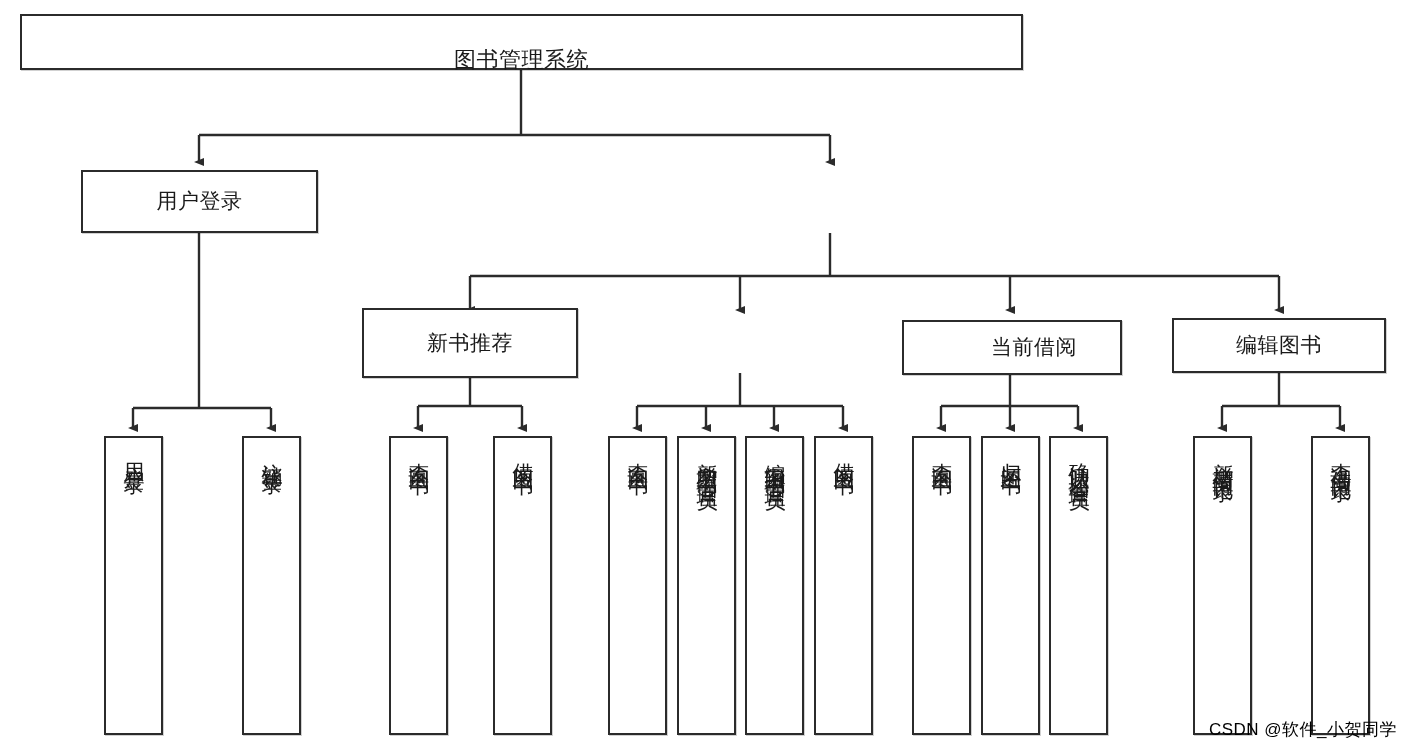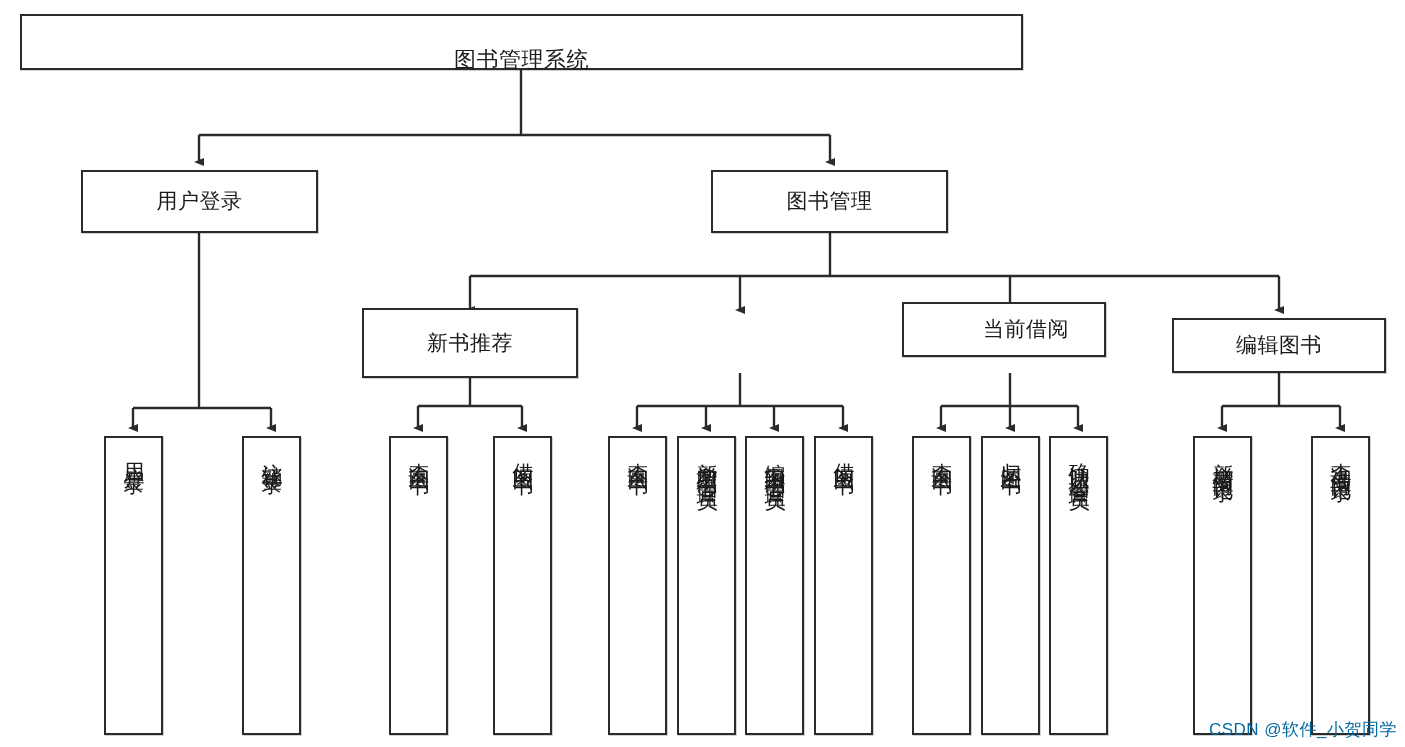--- a/index.html
+++ b/index.html
@@ -55,21 +55,21 @@
     font-size: 21px;
     letter-spacing: 4px;
     margin-top: 8px;
   }
   .node.root .lbl { font-size: 22px; margin-top: 36px; }
   .watermark {
     position: absolute;
     right: 8px;
     bottom: 6px;
     font-size: 17px;
-    color: #0369a1;
+    color: #000000;
     letter-spacing: 0.5px;
     white-space: pre;
     user-select: none;
   }
 </style>
 </head>
 <body>
 
 <div id="canvas">
 
@@ -123,28 +123,25 @@
     </g>
   </svg>
 
   <div class="node horizontal root" style="left:20px; top:14px; width:1003px; height:56px;">
     <span class="lbl">图书管理系统</span>
   </div>
 
   <div class="node horizontal" style="left:81px; top:170px; width:237px; height:63px;">
     <span class="lbl">用户登录</span>
   </div>
-  <div class="node horizontal" style="left:711px; top:170px; width:237px; height:63px;">
-    <span class="lbl">图书管理</span>
-  </div>
 
   <div class="node horizontal" style="left:362px; top:308px; width:216px; height:70px;">
     <span class="lbl">新书推荐</span>
   </div>
-  <div class="node horizontal" style="left:902px; top:302px; width:204px; height:55px;padding-left:44px;">
+  <div class="node horizontal" style="left:902px; top:320px; width:220px; height:55px;padding-left:44px;">
     <span class="lbl">当前借阅</span>
   </div>
   <div class="node horizontal" style="left:1172px; top:318px; width:214px; height:55px;">
     <span class="lbl">编辑图书</span>
   </div>
 
   <div class="node vertical" style="left:104px; top:436px; width:59px; height:299px;">
     <span class="lbl">用户登录</span>
   </div>
   <div class="node vertical" style="left:242px; top:436px; width:59px; height:299px;">

